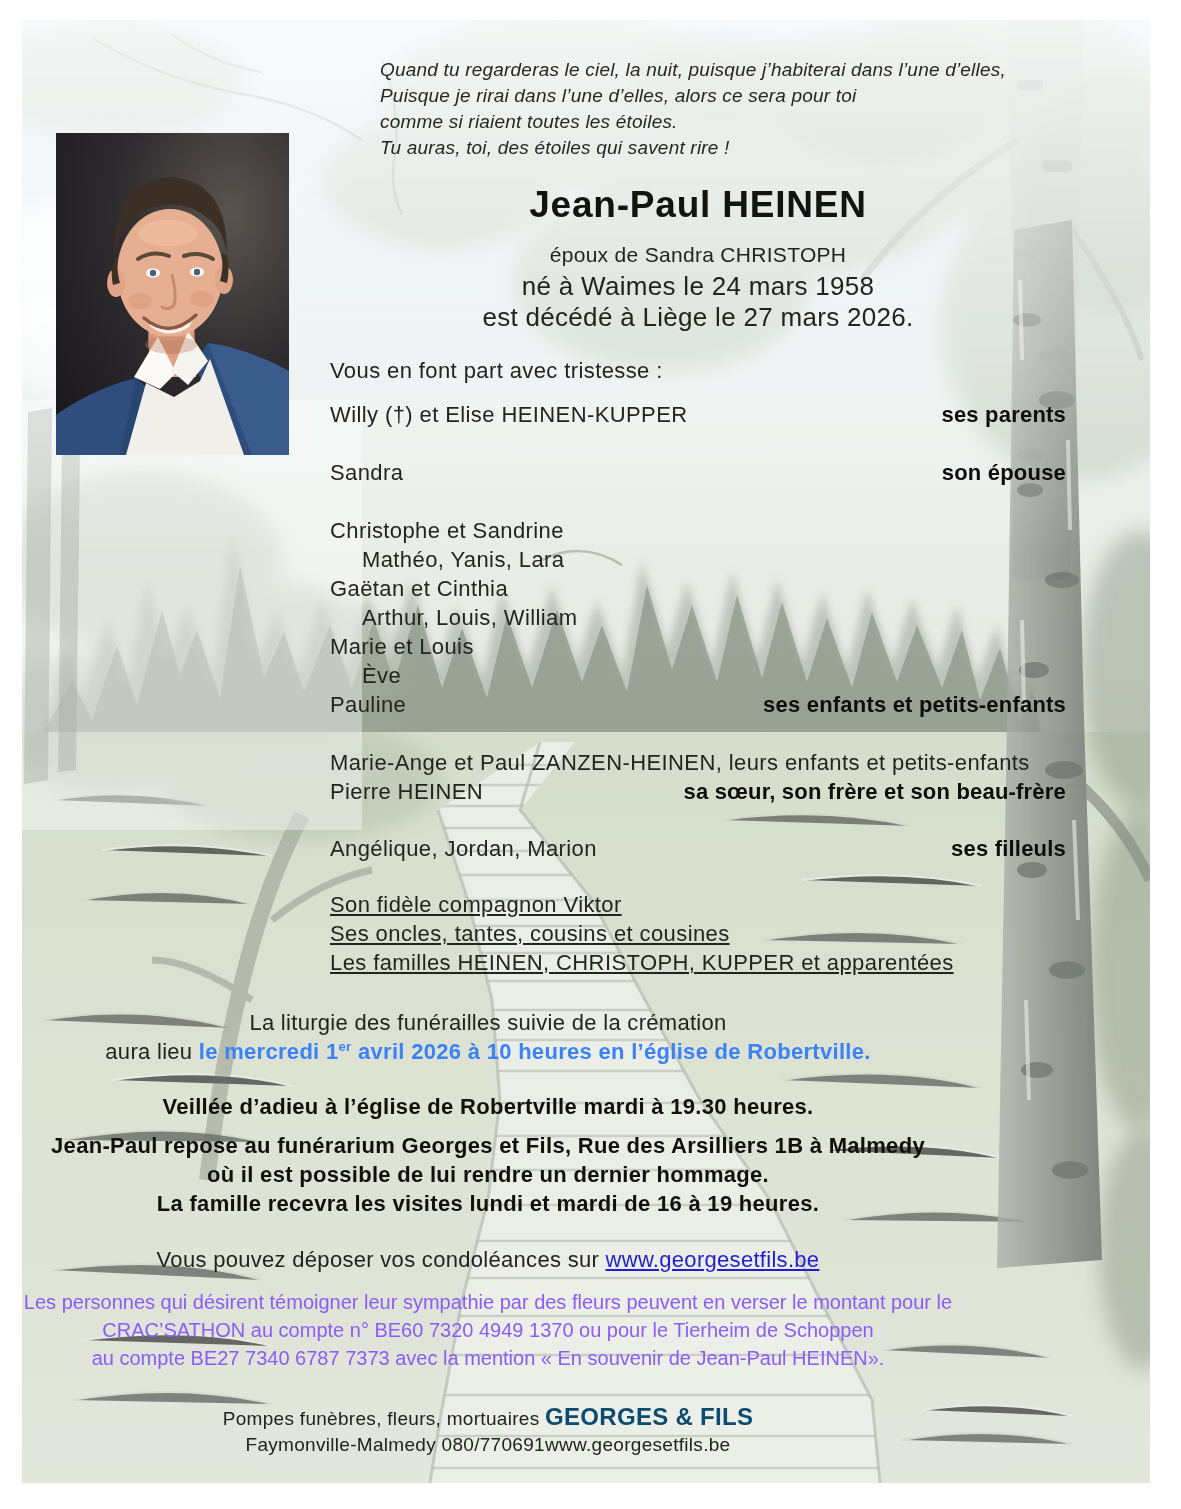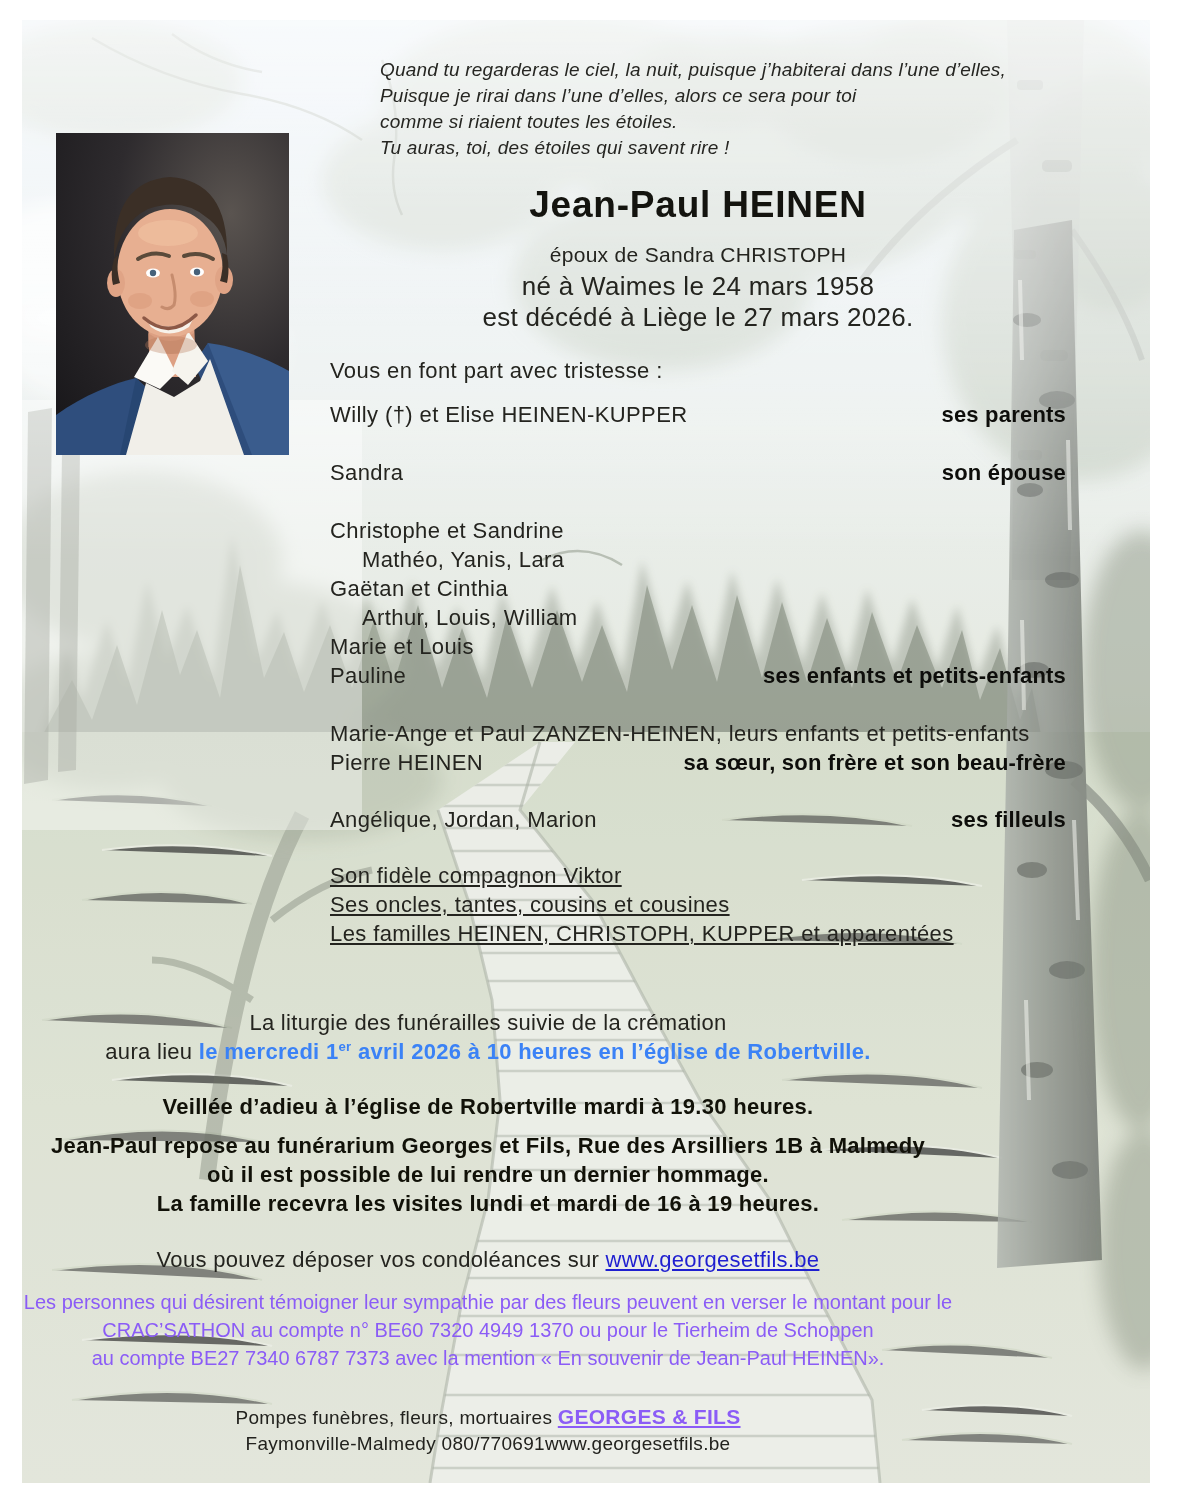--- a/index.html
+++ b/index.html
@@ -32,21 +32,21 @@
     font-size:22px;line-height:29px;letter-spacing:.3px;
   }
   .bold{font-weight:bold;color:#3b82f6;}
   .vigil{margin-top:26px;font-weight:bold;color:#111108;}
   .repose{margin-top:10px;font-weight:bold;color:#111108;}
   .condolences{margin-top:27px;}
   .condolences a{color:#1f1fd0;text-decoration:underline;}
   sup{font-size:.6em;line-height:0;}
   .flowers{margin-top:14px;font-size:20px;line-height:28px;letter-spacing:0;color:#8b5cf6;}
   .footer{margin-top:32px;font-size:19px;line-height:26px;color:#22221e;}
-  .footer .brand{font-weight:bold;font-size:21px;color:#8b5cf6;letter-spacing:.3px;text-decoration:underline;}
+  .footer .brand{font-weight:bold;font-size:24px;color:#0c4a6e;letter-spacing:.3px;}
 </style>
 </head>
 <body>
 
 <div class="sheet">
 
   <div class="scene">
     <svg width="1128" height="1463" viewBox="0 0 1128 1463" preserveAspectRatio="none">
       <defs>
         <linearGradient id="sky" x1="0" y1="0" x2="0" y2="1">
@@ -319,20 +319,21 @@
         <span class="label">son épouse</span>
       </div>
     </div>
 
     <div class="bodytxt grp">
       <div>Christophe et Sandrine</div>
       <div class="indent">Mathéo, Yanis, Lara</div>
       <div>Gaëtan et Cinthia</div>
       <div class="indent">Arthur, Louis, William</div>
       <div>Marie et Louis</div>
+      <div class="indent">Ève</div>
       <div class="row">
         <span>Pauline</span>
         <span class="label">ses enfants et petits-enfants</span>
       </div>
     </div>
 
     <div class="bodytxt grp">
       <div>Marie-Ange et Paul ZANZEN-HEINEN, leurs enfants et petits-enfants</div>
       <div class="row">
         <span>Pierre HEINEN</span>

